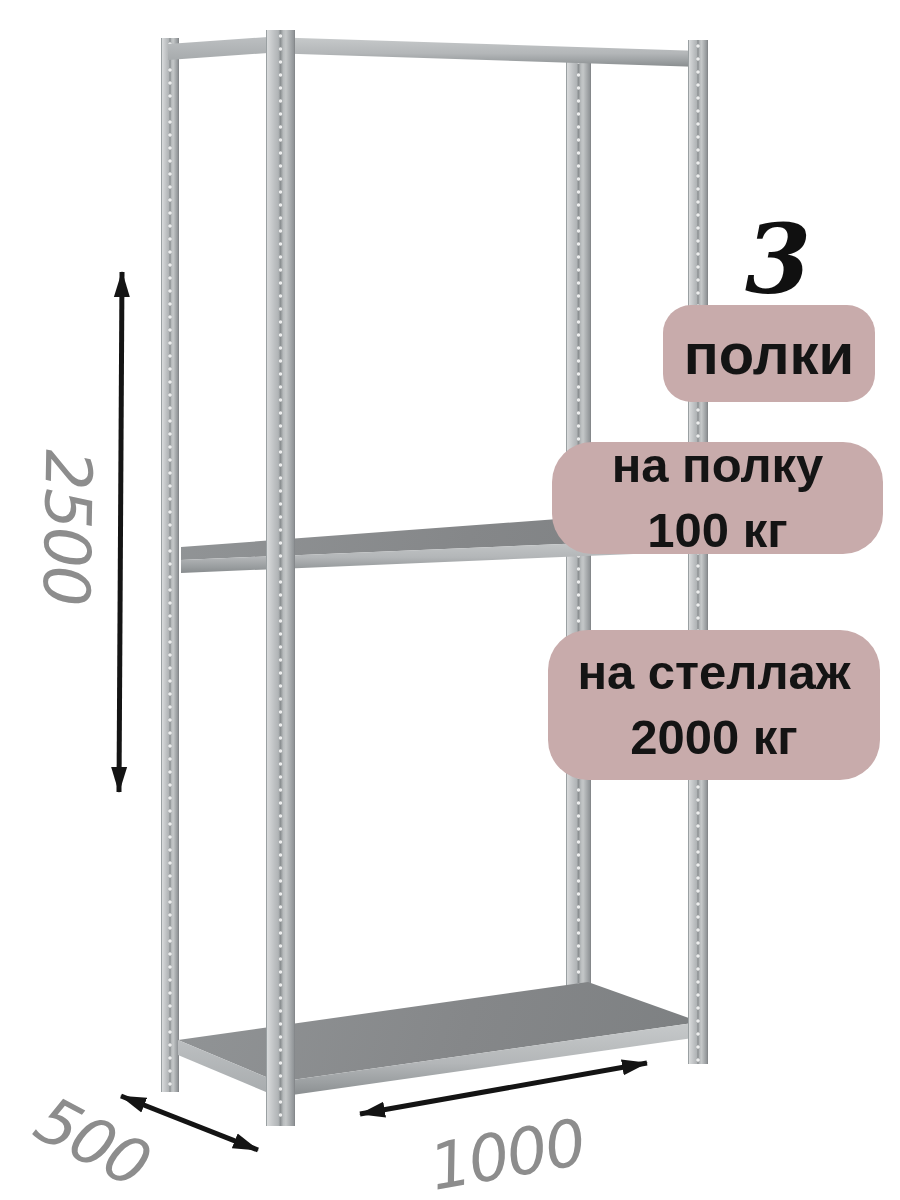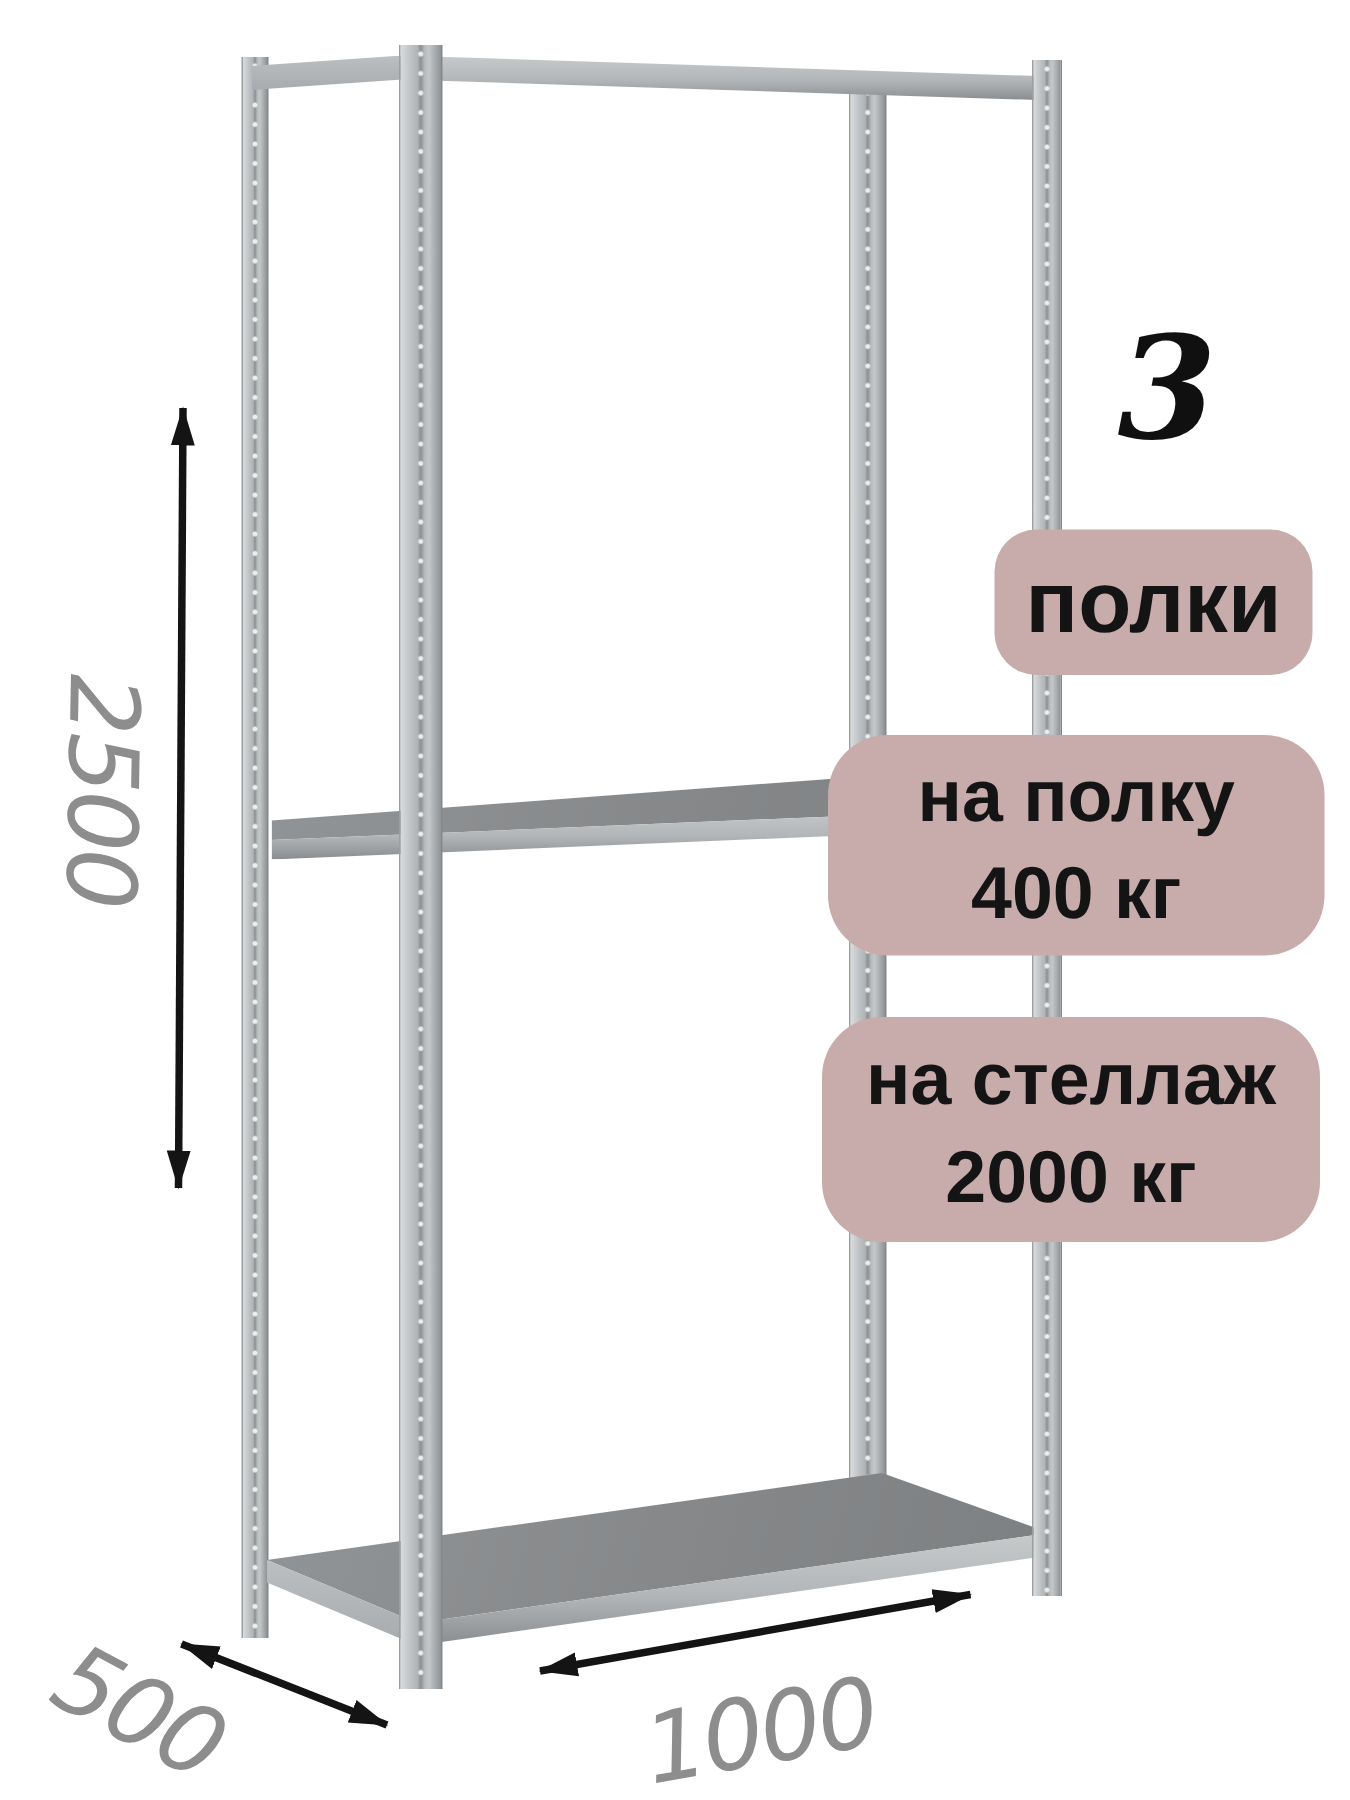--- a/index.html
+++ b/index.html
@@ -22,24 +22,24 @@
   .part { position:absolute; z-index:3; }
   .surface  { background:linear-gradient(105deg,#919496 0%, #858789 55%, #7d8082 100%); }
   .edgeband { background:linear-gradient(180deg,#c7cacb 0%, #b3b6b8 55%, #9a9ea0 82%, #888c8e 100%); }
   .sideband { background:linear-gradient(180deg,#bcbfc1 0%, #a7abad 100%); }
   
   .badge {
     position:absolute; z-index:6;
     background:var(--badge-bg,#c8abab);
     color:var(--badge-text,#141414);
     display:flex; flex-direction:column; align-items:center; justify-content:center;
-    font-weight:bold; text-align:center;margin-top:48px;
+    font-weight:bold; text-align:center;
   }
   #badge-shelves   { left:663px; top:305px; width:212px; height:97px;  border-radius:28px; font-size:58px; }
-  #badge-shelf-load{ left:552px; top:442px; width:331px; height:147px; border-radius:40px; font-size:49px; line-height:1.32; }
+  #badge-shelf-load{ left:552px; top:442px; width:331px; height:112px; border-radius:40px; font-size:49px; line-height:1.32; }
   #badge-rack-load { left:548px; top:630px; width:332px; height:150px; border-radius:40px; font-size:49px; line-height:1.32; }
   #shelves-count {
     position:absolute; z-index:6; left:728px; top:212px; width:100px; height:100px;
     font-family:"DejaVu Serif", serif; font-style:italic; font-weight:bold;
     font-size:95px; color:#101010; text-align:center; line-height:1.0;
   }
   
   .dim {
     position:absolute; z-index:5; width:200px; height:70px;
     display:flex; align-items:center; justify-content:center;
@@ -101,21 +101,21 @@
   <div class="dim" id="dim-width">1000</div>
 
   <div id="shelves-count">3</div>
 
   <div class="badge" id="badge-shelves">
     <div>полки</div>
   </div>
 
   <div class="badge" id="badge-shelf-load">
     <div>на полку</div>
-    <div>400 кг</div>
+    <div>100 кг</div>
   </div>
 
   <div class="badge" id="badge-rack-load">
     <div>на стеллаж</div>
     <div>2000 кг</div>
   </div>
 
 </div>
 
 </body></html>

